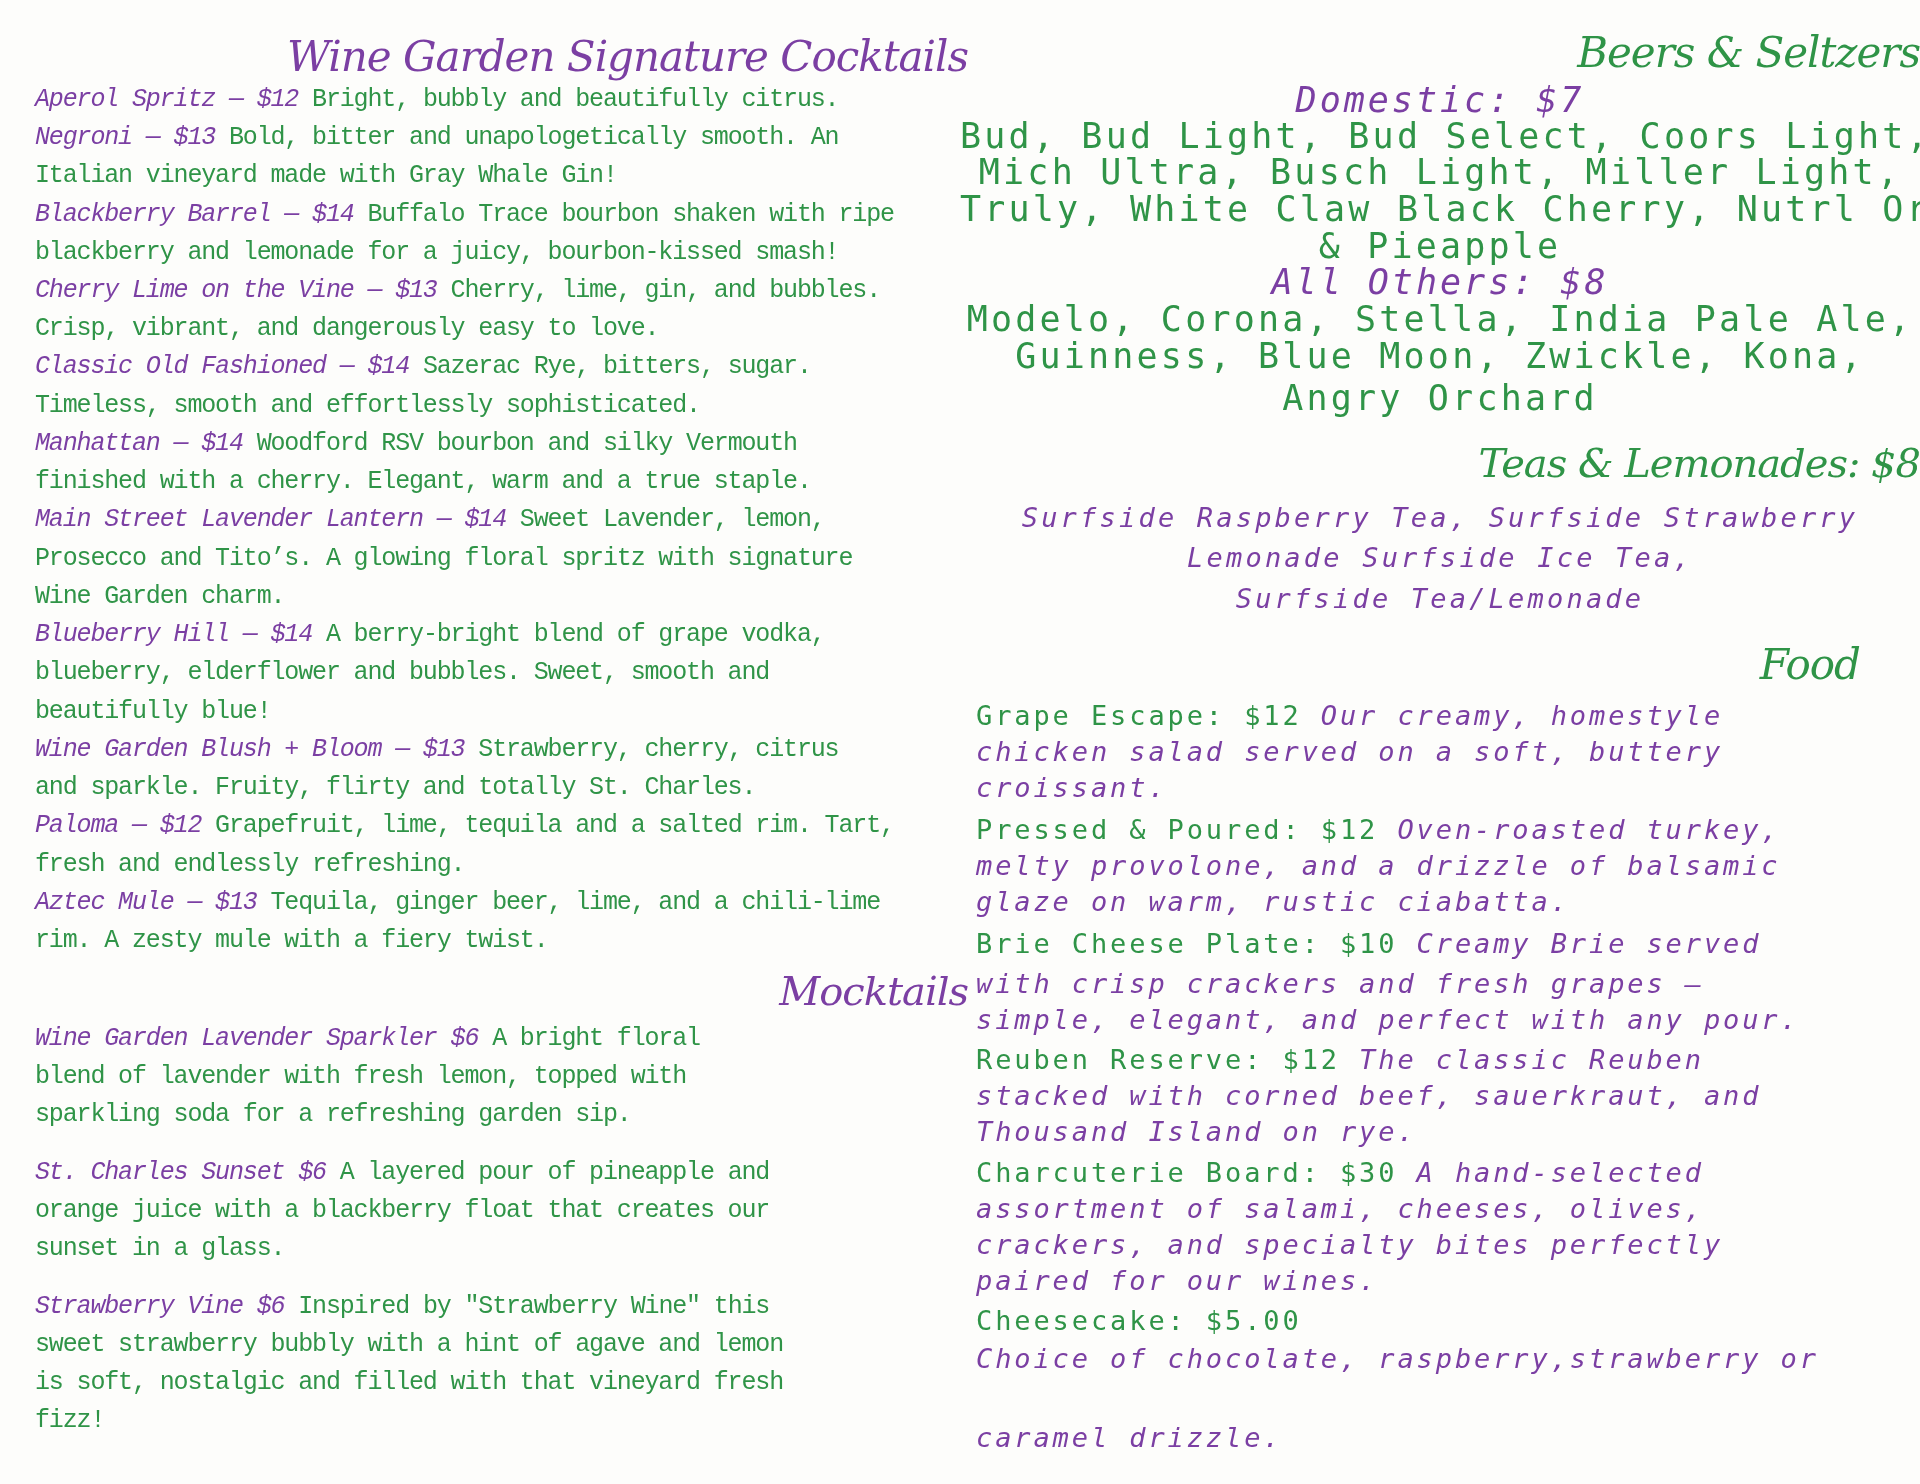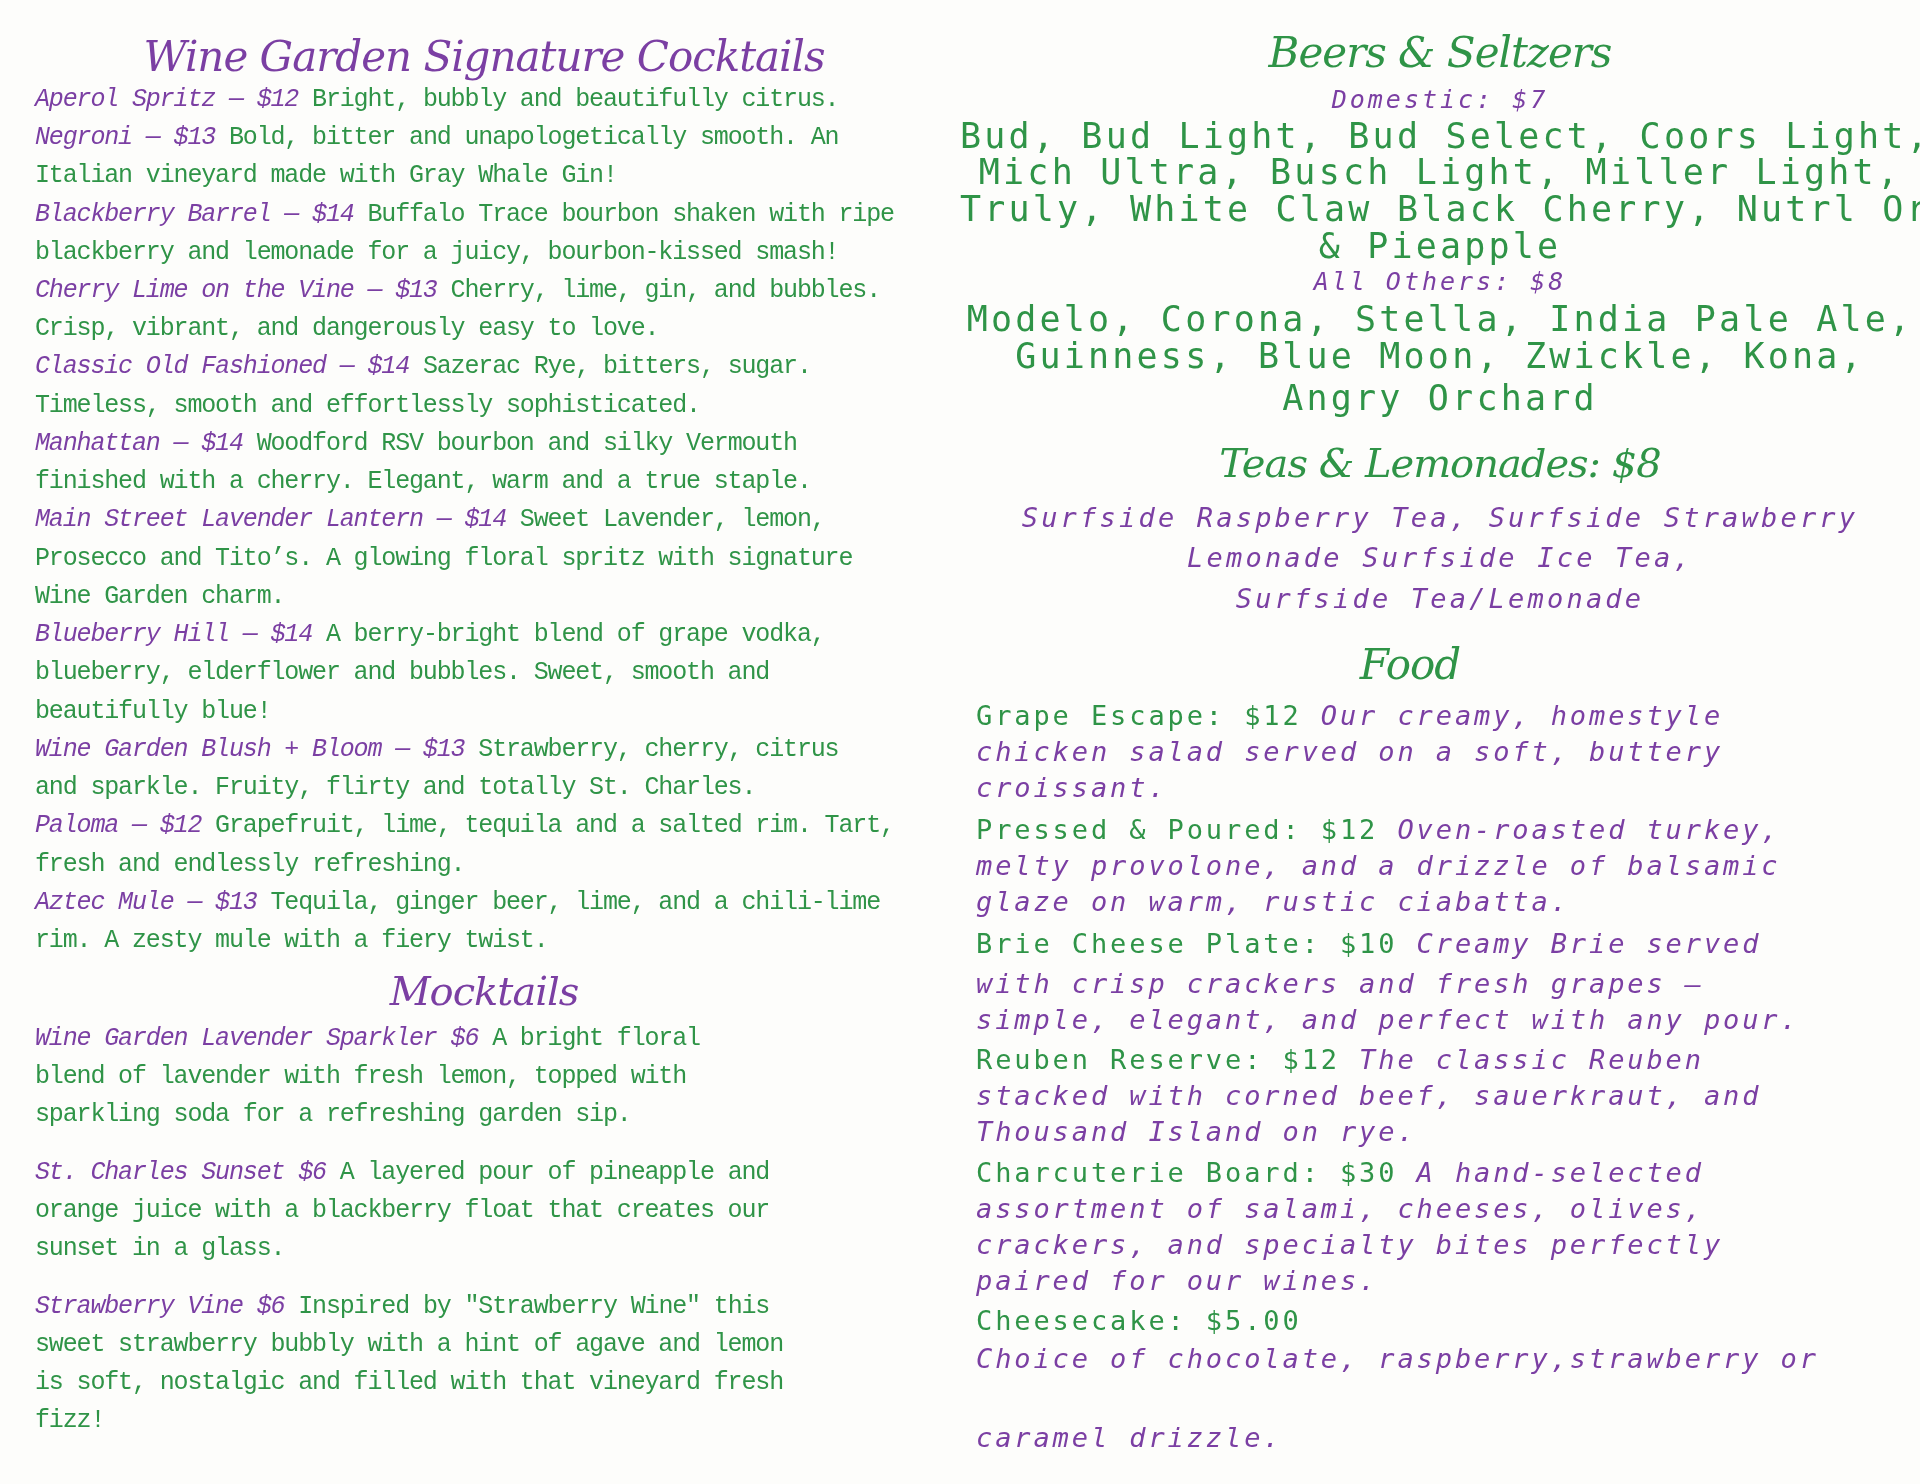--- a/index.html
+++ b/index.html
@@ -1,25 +1,25 @@
 <!DOCTYPE html>
 <html><head>
 <meta charset="utf-8">
 <style>
   html, body { margin:0; padding:0; }
   body { width:1920px; height:1484px; background:#fdfdfb; position:relative; overflow:hidden; }
   .page { position:absolute; left:0; top:0; width:1920px; height:1484px; }
   .purple { color:#7b3fa3;font-style:italic; }
   .green { color:#2f9447; }
-  .script { font-family:"DejaVu Serif", serif; font-style:italic; position:absolute; text-align:center; white-space:nowrap; letter-spacing:-1px; }
+  .script { font-family:"DejaVu Serif", serif; font-style:italic; position:absolute; text-align:right; white-space:nowrap; letter-spacing:-1px; }
   .lc { position:absolute; left:35px; font-family:"Liberation Mono", monospace; font-size:25px; letter-spacing:-1.15px; white-space:nowrap; line-height:30px; }
   .rc { position:absolute; font-family:"DejaVu Sans Mono", monospace; white-space:nowrap; line-height:32px; }
   .center { text-align:center; width:960px; left:960px; }
   .beer { font-size:35px; letter-spacing:3.2px; }
-  .sub { font-size:25px; letter-spacing:3px; }
+  .sub { font-size:35px; letter-spacing:3px; }
   .tea { font-size:27px; letter-spacing:3.2px; }
   .food { left:976px; font-size:27px; letter-spacing:2.9px; }
 </style>
 </head>
 <body>
 
 <div class="page">
 
   <div>
     <div class="script purple" style="left:0;width:968px;top:32px;font-size:42px;">Wine Garden Signature Cocktails</div>

